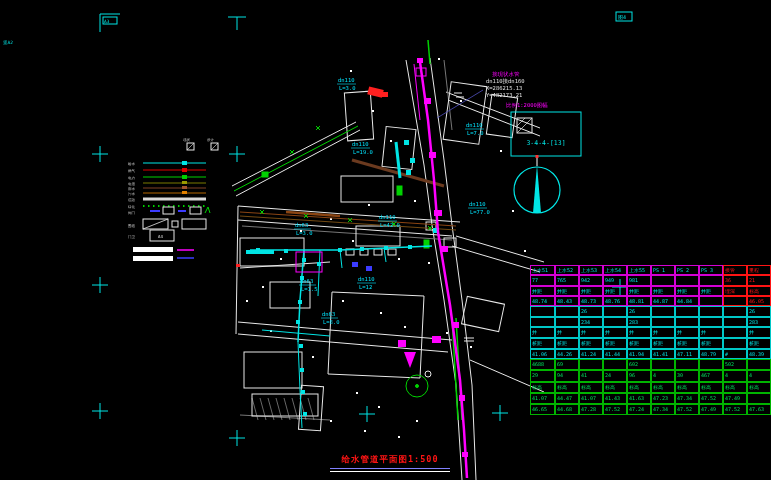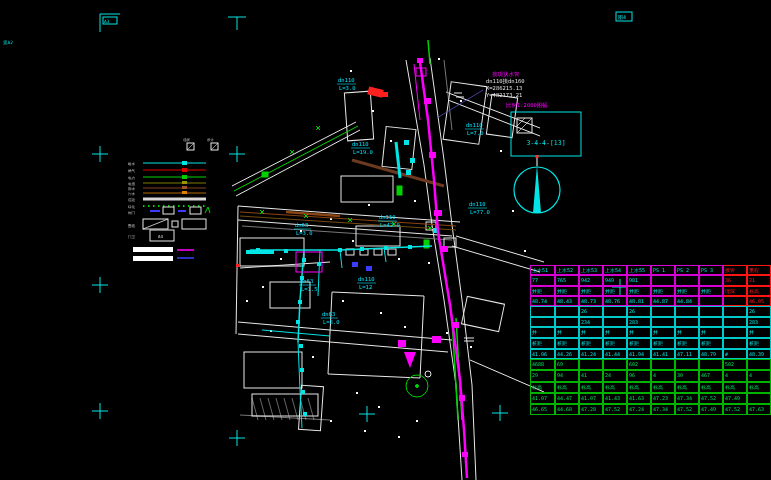--- a/index.html
+++ b/index.html
@@ -512,14 +512,19 @@
         <div class="tcell" style="border-color: rgb(0, 180, 0); color: rgb(0, 229, 96);">47.24</div>
         <div class="tcell" style="border-color: rgb(0, 180, 0); color: rgb(0, 229, 96);">47.34</div>
         <div class="tcell" style="border-color: rgb(0, 180, 0); color: rgb(0, 229, 96);">47.52</div>
         <div class="tcell" style="border-color: rgb(0, 180, 0); color: rgb(0, 229, 96);">47.49</div>
         <div class="tcell" style="border-color: rgb(0, 180, 0); color: rgb(0, 229, 96);">47.52</div>
         <div class="tcell" style="border-color: rgb(0, 180, 0); color: rgb(0, 229, 96);">47.63</div>
       </div>
     </div>
 
 
-
+<div class="title-block">
+  <span class="title-text" style="color:#ff1414"><span>给水管道平面图</span><span>1:500</span></span>
+  <div class="title-underline1"></div>
+  <div class="title-underline2"></div>
 </div>
 
+</div>
+
 </body></html>

